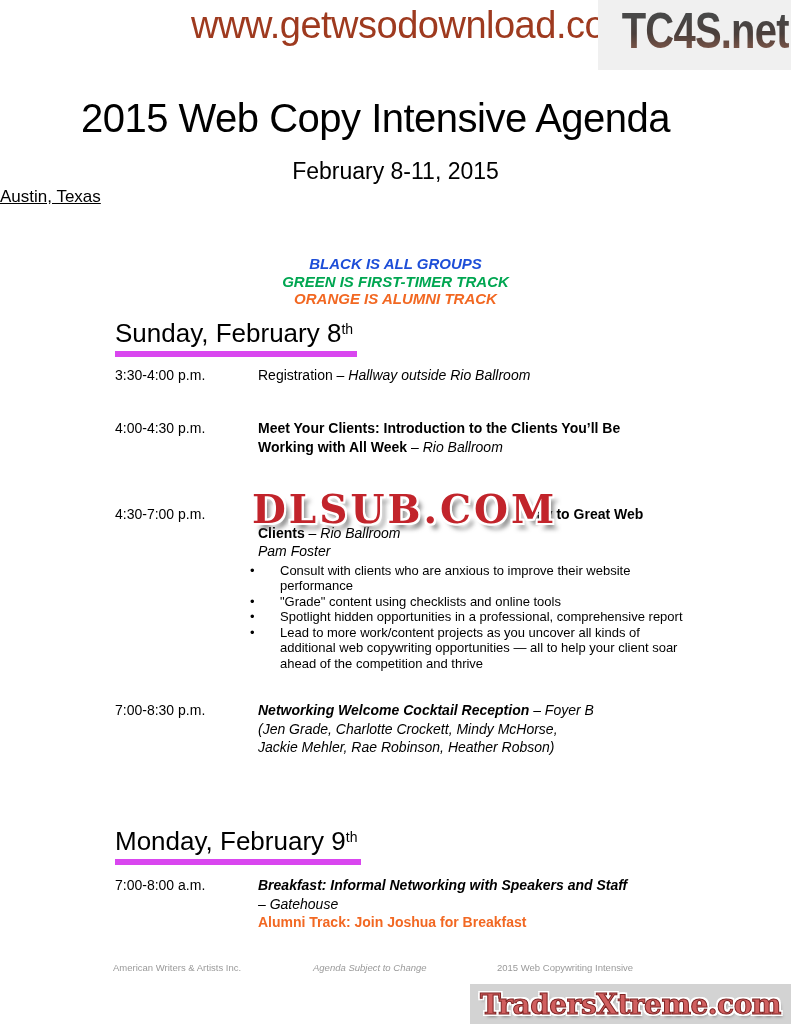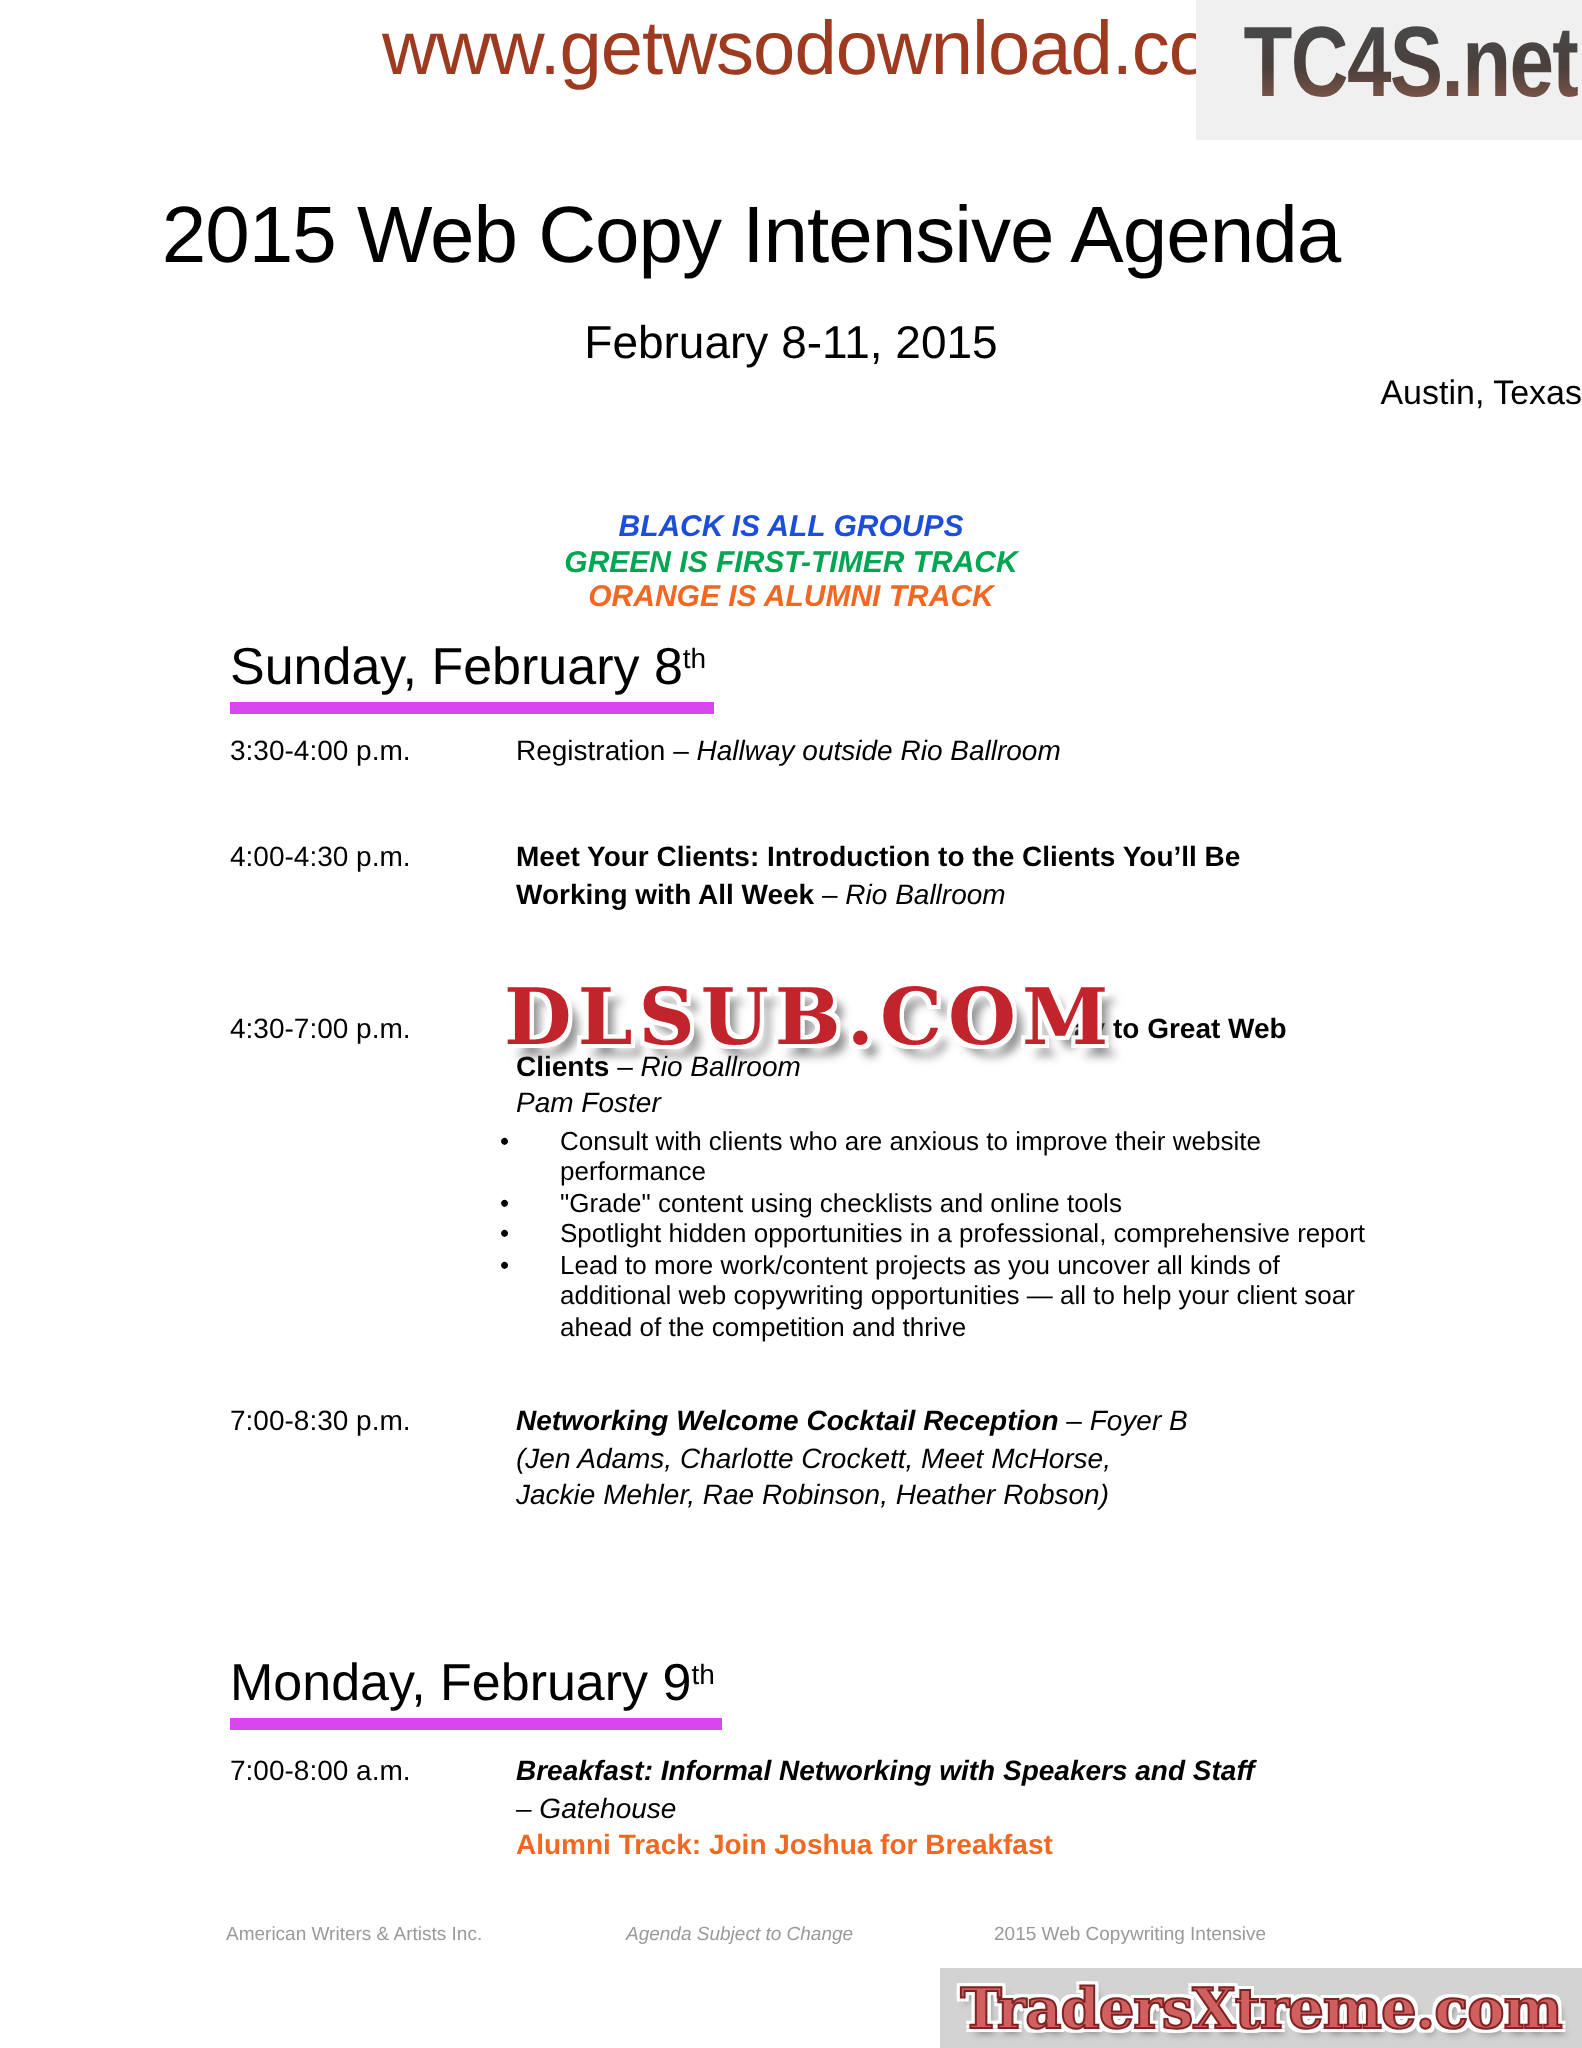--- a/index.html
+++ b/index.html
@@ -22,21 +22,21 @@
     transform:scaleX(0.8);transform-origin:right top;
     color:#4a4a4a;
     background:linear-gradient(180deg,#484848 25%,#4a3f3b 55%,#86594a 88%);
     -webkit-background-clip:text;background-clip:text;
     -webkit-text-fill-color:transparent;
   }
   
   .doc-title{position:absolute;top:96px;left:0;width:751px;text-align:center;
     font-size:40px;letter-spacing:-0.5px;}
   .doc-dates{position:absolute;top:158px;left:0;width:791px;text-align:center;font-size:23px;}
-  .doc-city{position:absolute;top:187px;left:0;width:791px;text-align:right;font-size:17px;}
+  .doc-city{position:absolute;top:187px;left:0;width:791px;text-align:left;font-size:17px;text-decoration:underline;}
   .tracks{position:absolute;top:223px;left:0;width:791px;text-align:center;
     font-size:15px;font-weight:bold;font-style:italic;line-height:17.5px;}
   .track-black{color:#1d4ed8;margin-top:32px;}
   .track-green{color:#00a651;}
   .track-orange{color:#f26822;}
   
   .day-heading{position:absolute;left:115px;font-size:26px;font-weight:400;}
   .day-heading .inner{display:inline-block;border-bottom:6px solid #d946ef;padding-bottom:2px;padding-right:4px;}
   .day-heading sup{font-size:14px;vertical-align:8px;}
   #sunday-heading{top:318px;}
@@ -155,21 +155,21 @@
 </div>
 
 <div class="row" id="row-s4">
   <div class="time">7:00-8:30 p.m.</div>
   <div class="content">
     <div>
       <span class="bi">Networking Welcome Cocktail Reception</span>
       <span>–</span>
       <span class="i">Foyer B</span>
     </div>
-    <div class="i">(Jen Adams, Charlotte Crockett, Meet McHorse,</div>
+    <div class="i">(Jen Grade, Charlotte Crockett, Mindy McHorse,</div>
     <div class="i">Jackie Mehler, Rae Robinson, Heather Robson)</div>
   </div>
 </div>
 
 <div class="day-heading" id="monday-heading">
   <span class="inner"><span>Monday, February 9</span><sup>th</sup></span>
 </div>
 
 <div class="row" id="row-m1">
   <div class="time">7:00-8:00 a.m.</div>

